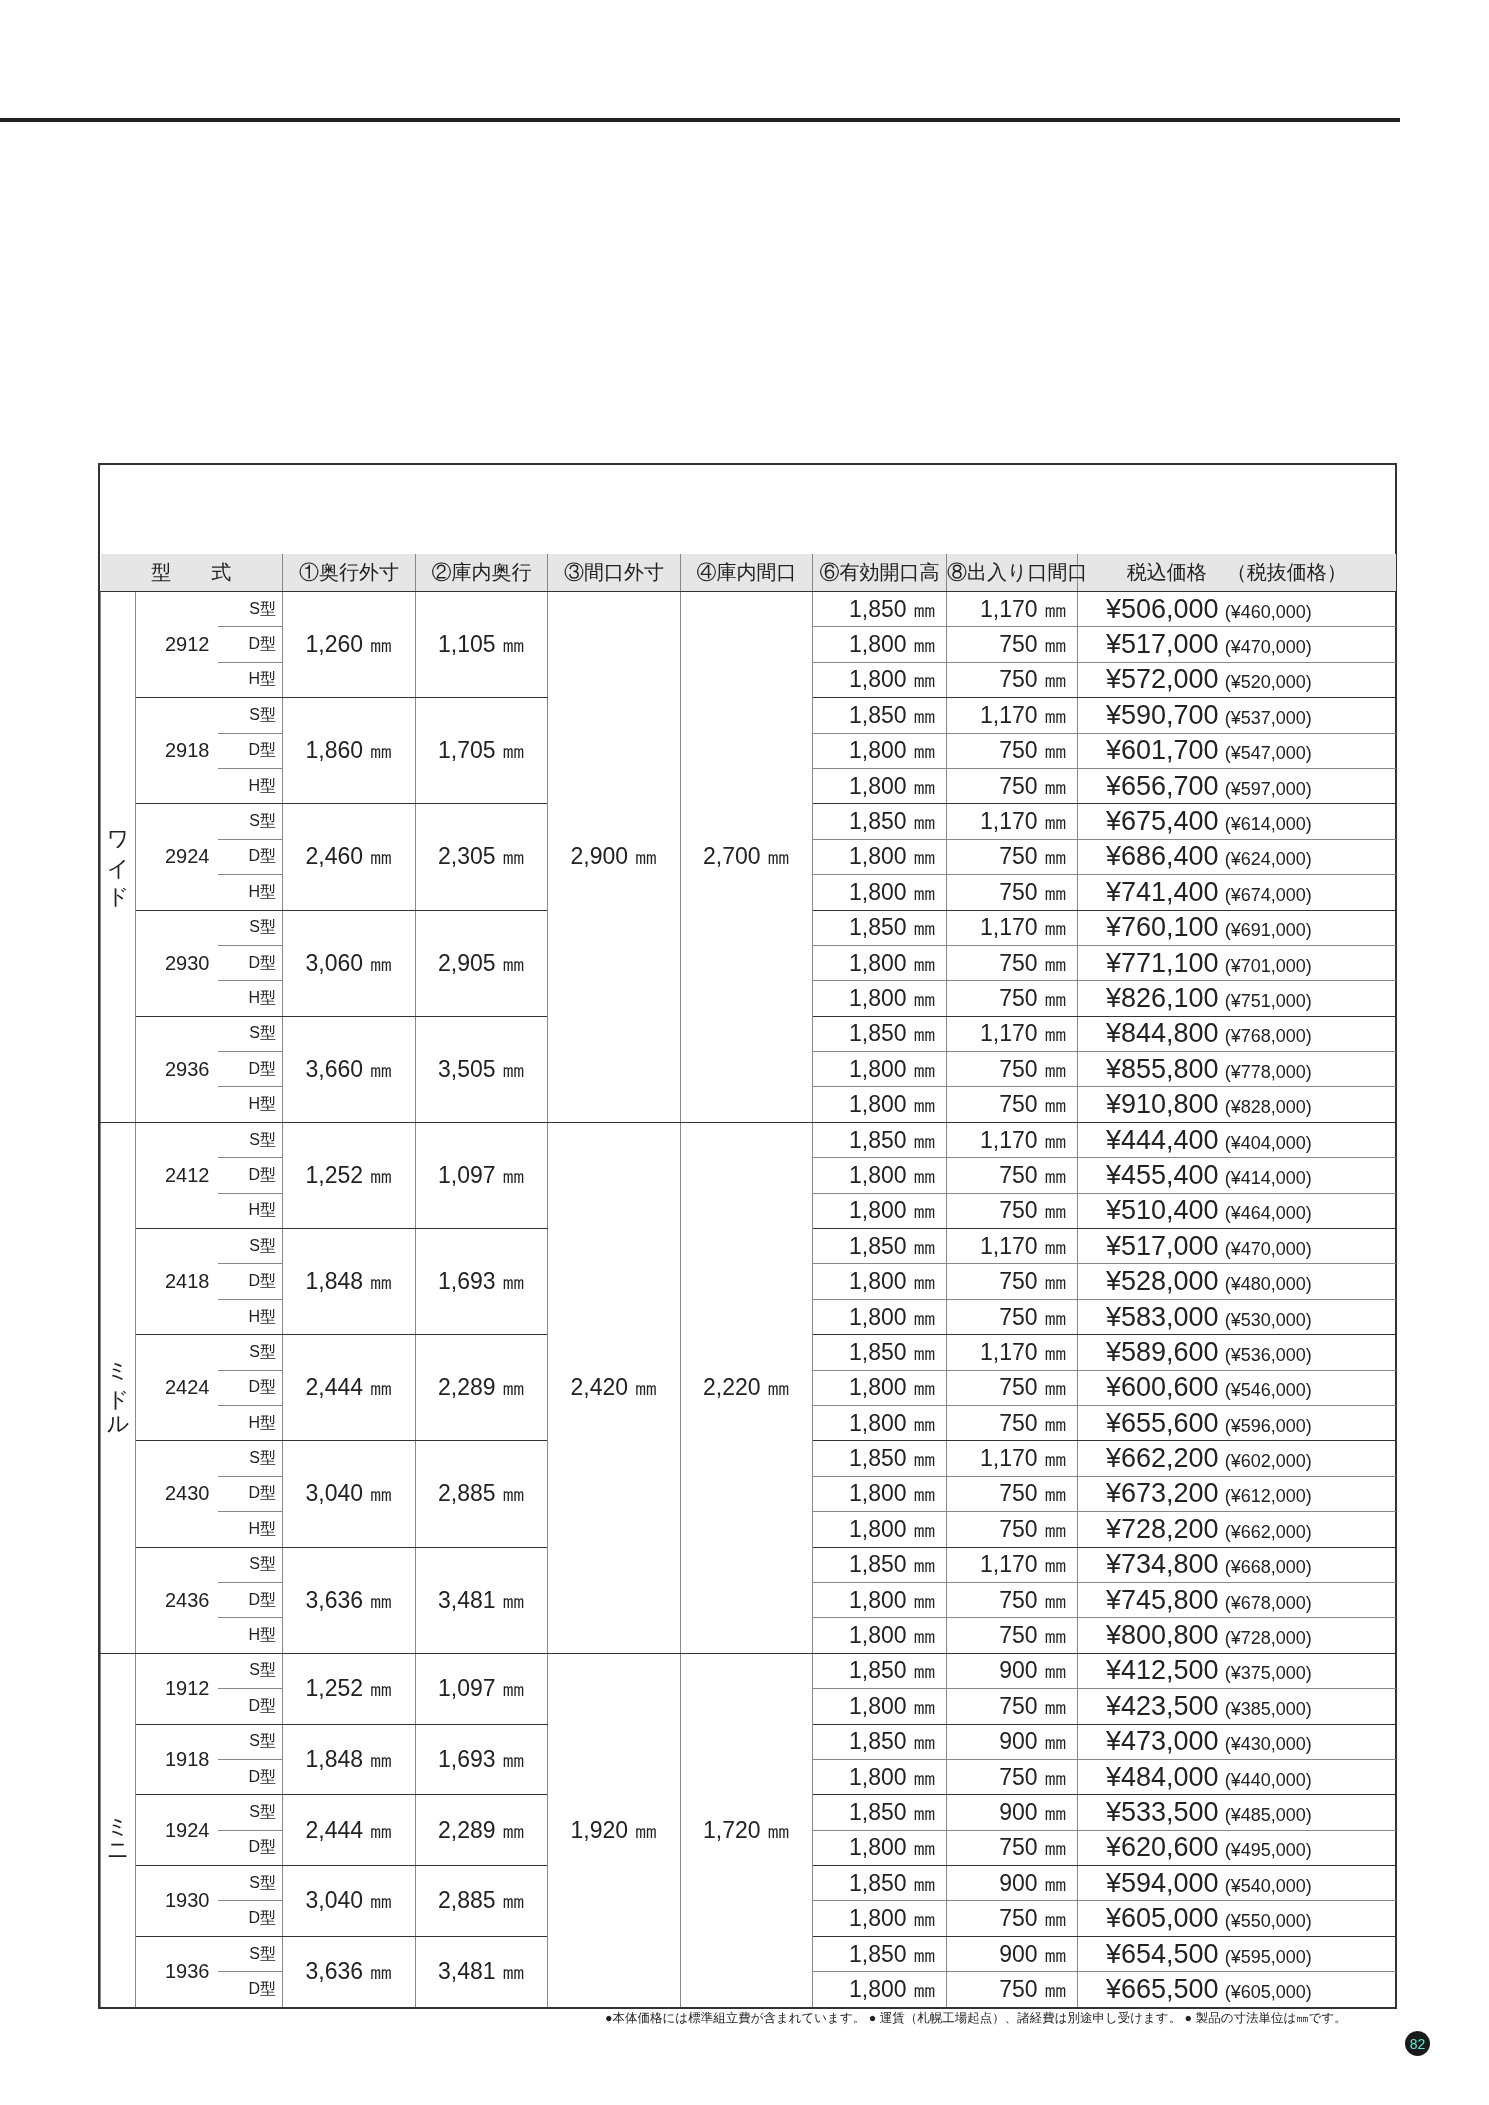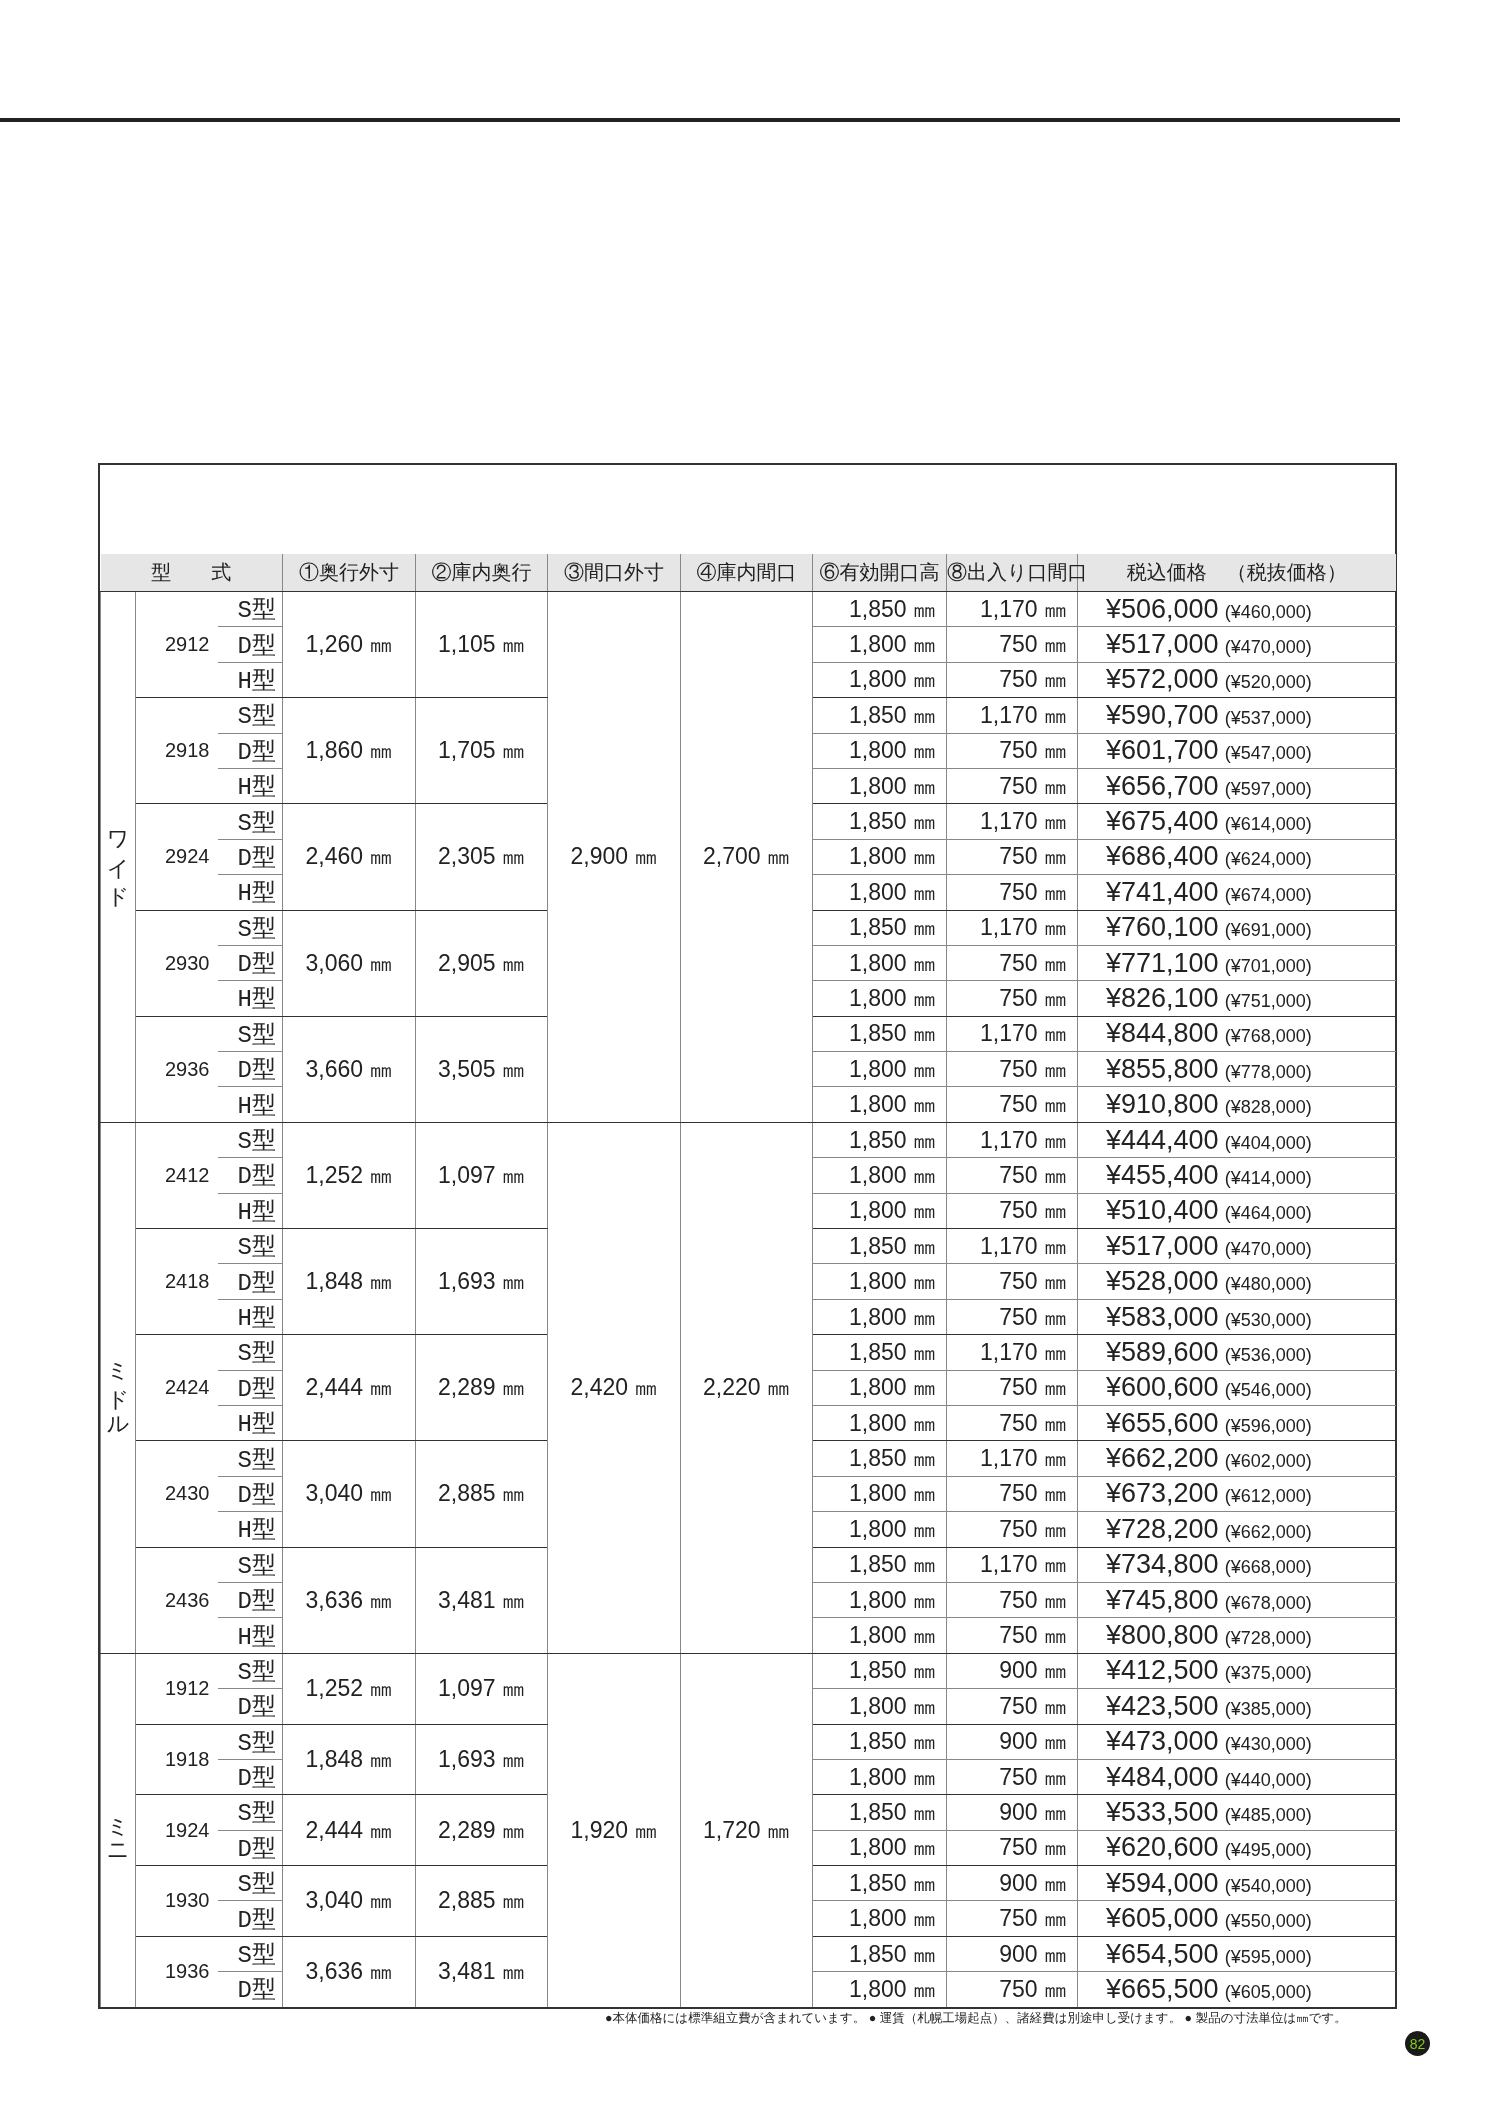--- a/index.html
+++ b/index.html
@@ -9,30 +9,30 @@
   .band { position:absolute; left:0; top:0; width:1295px; height:89px; background:#bdbdbd; }
   .asbox { position:absolute; left:15px; top:13px; width:259px; height:64px; background:#555555; color:#fff; font-size:34px; display:flex; align-items:center; justify-content:center; font-family:"Liberation Sans",sans-serif; }
   .whitebox { position:absolute; left:274px; top:13px; width:1010px; height:64px; background:#ffffff; display:flex; align-items:center; }
   .roofnote { margin-left:16px; border:1.5px solid #444; padding:2px 8px; font-size:18px; font-family:"Liberation Sans",sans-serif; white-space:nowrap; }
   .heights { margin-left:28px; font-size:20px; font-family:"Liberation Sans",sans-serif; white-space:nowrap; }
   table { position:absolute; left:0; top:89px; border-collapse:collapse; table-layout:fixed; width:1295px; font-family:"Liberation Sans",sans-serif; }
   th { background:#e6e6e6; font-weight:normal; font-size:20px; height:37px; border-right:1px solid #888; border-bottom:1px solid #333; padding:0; white-space:nowrap; }
   td { height:34.4px; padding:0; border:1px solid #888; font-size:22px; white-space:nowrap; }
   td.grp { writing-mode:vertical-rl; text-orientation:upright; text-align:center; font-size:22px; letter-spacing:2px; border-top:1px solid #333; border-bottom:1px solid #333; }
   td.model { text-align:right; padding-right:8px; font-size:20px; border-right:none; border-bottom:1px solid #333; }
-  td.type { text-align:right; padding-right:6px; font-size:24px; border-left:none; border-bottom:1px solid #888;font-family:Liberation Mono, monospace; }
+  td.type { text-align:right; padding-right:6px; font-size:16px; border-left:none; border-bottom:1px solid #888; }
   td.type.last { border-bottom:1px solid #333; }
   td.dim { text-align:center; font-size:23px; border-bottom:1px solid #333; }
   td.span { text-align:center; font-size:23px; border-bottom:1px solid #333; }
   td.num { text-align:right; padding-right:10px; font-size:23px; }
   td.price { text-align:left; padding-left:28px; }
   .p-main { font-size:27px; }
   .p-sub { font-size:18px; margin-left:6px; }
   .footnote { position:absolute; left:605px; top:2010px; font-size:12.5px; font-family:"Liberation Sans",sans-serif; color:#222; white-space:nowrap; }
-  .pagenum { position:absolute; left:1405px; top:2031px; width:25px; height:25px; border-radius:50%; background:#1a1a1a; color:#84cc16; font-size:14px; display:flex; align-items:center; justify-content:center; font-family:"Liberation Sans",sans-serif; }
+  .pagenum { position:absolute; left:1405px; top:2031px; width:25px; height:25px; border-radius:50%; background:#1a1a1a; color:#5eead4; font-size:14px; display:flex; align-items:center; justify-content:center; font-family:"Liberation Sans",sans-serif; }
 </style>
 </head>
 <body>
 
 <div class="topline"></div>
 
 <div class="frame">
 
   <table>
     <colgroup>

